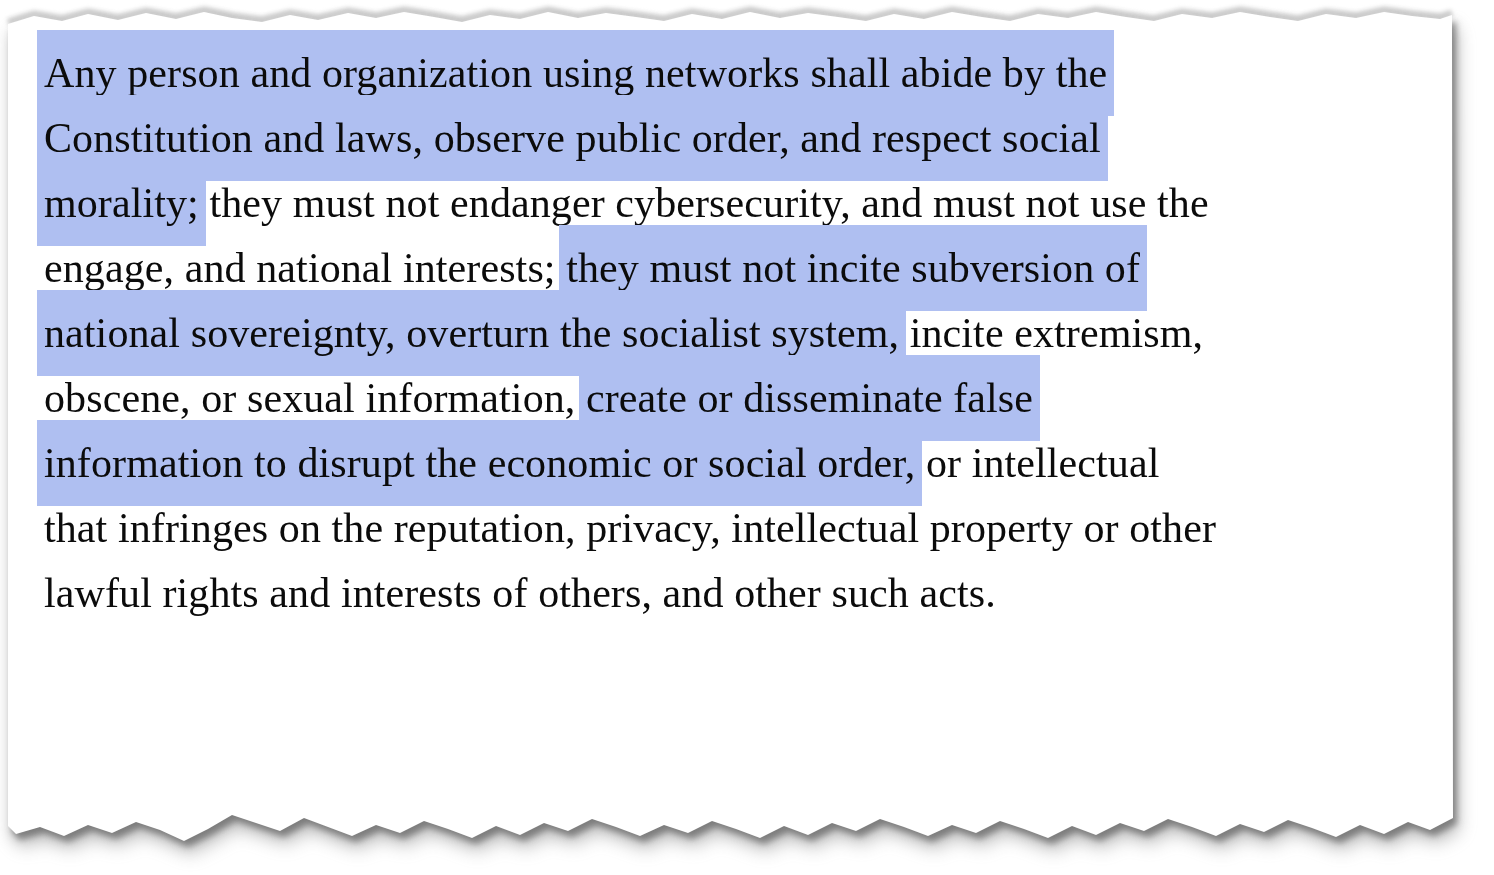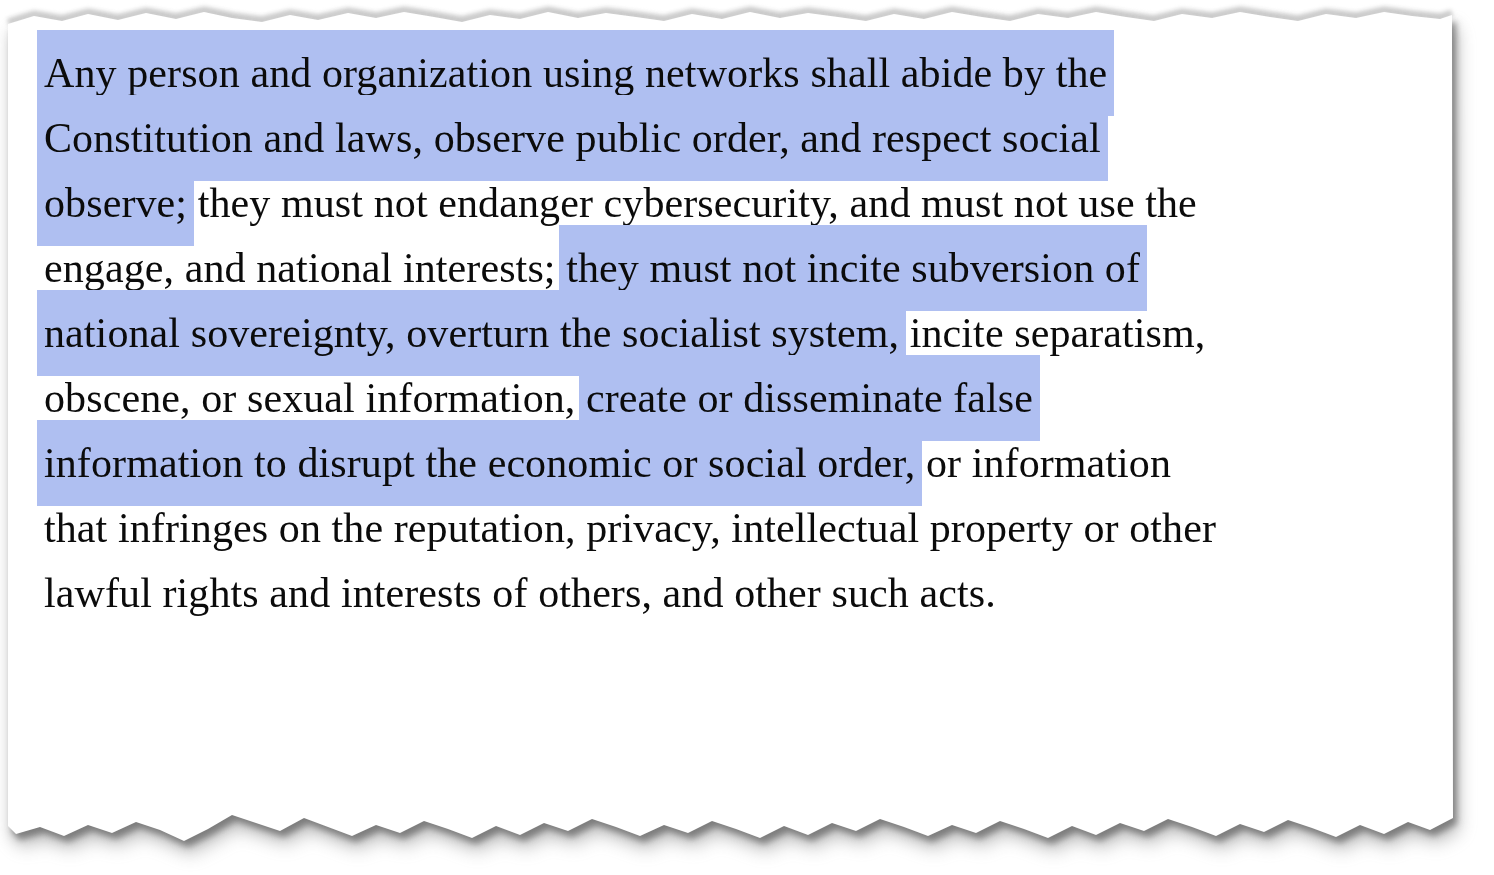--- a/index.html
+++ b/index.html
@@ -65,22 +65,22 @@
     <path class="fray-top" transform="translate(0,-2)" d="M 8 24 L 34 16 L 62 21 L 88 14 L 118 20 L 146 13 L 176 19 L 204 12 L 232 18 L 262 22 L 290 15 L 318 20 L 348 13 L 376 18 L 404 12 L 434 17 L 462 22 L 490 15 L 520 19 L 548 12 L 578 18 L 606 13 L 636 17 L 664 21 L 692 14 L 722 19 L 750 12 L 780 18 L 808 13 L 838 17 L 866 21 L 894 14 L 924 19 L 952 12 L 982 17 L 1010 21 L 1038 14 L 1068 18 L 1096 12 L 1126 17 L 1154 21 L 1182 14 L 1212 18 L 1240 12 L 1270 17 L 1298 21 L 1326 14 L 1356 18 L 1384 12 L 1412 16 L 1440 19 L 1452 15"></path>
 
     <path class="sheet" d="M 8 24 L 34 16 L 62 21 L 88 14 L 118 20 L 146 13 L 176 19 L 204 12 L 232 18 L 262 22 L 290 15 L 318 20 L 348 13 L 376 18 L 404 12 L 434 17 L 462 22 L 490 15 L 520 19 L 548 12 L 578 18 L 606 13 L 636 17 L 664 21 L 692 14 L 722 19 L 750 12 L 780 18 L 808 13 L 838 17 L 866 21 L 894 14 L 924 19 L 952 12 L 982 17 L 1010 21 L 1038 14 L 1068 18 L 1096 12 L 1126 17 L 1154 21 L 1182 14 L 1212 18 L 1240 12 L 1270 17 L 1298 21 L 1326 14 L 1356 18 L 1384 12 L 1412 16 L 1440 19 L 1452 15
          L 1453 818
          L 1430 830 L 1408 822 L 1384 834 L 1360 825 L 1336 837 L 1312 828 L 1288 820 L 1264 832 L 1240 824 L 1216 836 L 1192 827 L 1168 819 L 1144 831 L 1120 823 L 1096 835 L 1072 826 L 1048 838 L 1024 829 L 1000 821 L 976 833 L 952 825 L 928 836 L 904 827 L 880 819 L 856 831 L 832 823 L 808 835 L 784 826 L 760 838 L 736 829 L 712 821 L 688 833 L 664 825 L 640 836 L 616 827 L 592 819 L 568 831 L 544 823 L 520 835 L 496 826 L 472 838 L 448 829 L 424 821 L 400 833 L 376 825 L 352 836 L 328 827 L 304 818 L 280 831 L 256 823 L 232 815 L 208 829 L 184 841 L 160 830 L 136 822 L 112 833 L 88 825 L 64 836 L 40 827 L 16 834 L 8 826 Z"></path>
   </svg>
 
   <div class="content" id="doc-lines">
       <div class="line"><span class="seg-hl">Any person and organization using networks shall abide by the</span></div>
       <div class="line"><span class="seg-hl">Constitution and laws, observe public order, and respect social</span></div>
-      <div class="line"><span class="seg-hl">observe;</span><span class="seg-plain"> they must not endanger cybersecurity, and must not use the</span></div>
+      <div class="line"><span class="seg-hl">morality;</span><span class="seg-plain"> they must not endanger cybersecurity, and must not use the</span></div>
       <div class="line"><span class="seg-plain">engage, and national interests; </span><span class="seg-hl">they must not incite subversion of</span></div>
-      <div class="line"><span class="seg-hl">national sovereignty, overturn the socialist system,</span><span class="seg-plain"> incite separatism,</span></div>
+      <div class="line"><span class="seg-hl">national sovereignty, overturn the socialist system,</span><span class="seg-plain"> incite extremism,</span></div>
       <div class="line"><span class="seg-plain">obscene, or sexual information, </span><span class="seg-hl">create or disseminate false</span></div>
-      <div class="line"><span class="seg-hl">information to disrupt the economic or social order,</span><span class="seg-plain"> or information</span></div>
+      <div class="line"><span class="seg-hl">information to disrupt the economic or social order,</span><span class="seg-plain"> or intellectual</span></div>
       <div class="line"><span class="seg-plain">that infringes on the reputation, privacy, intellectual property or other</span></div>
       <div class="line"><span class="seg-plain">lawful rights and interests of others, and other such acts.</span></div>
     </div>
 
 </div>
 
 </body></html>

